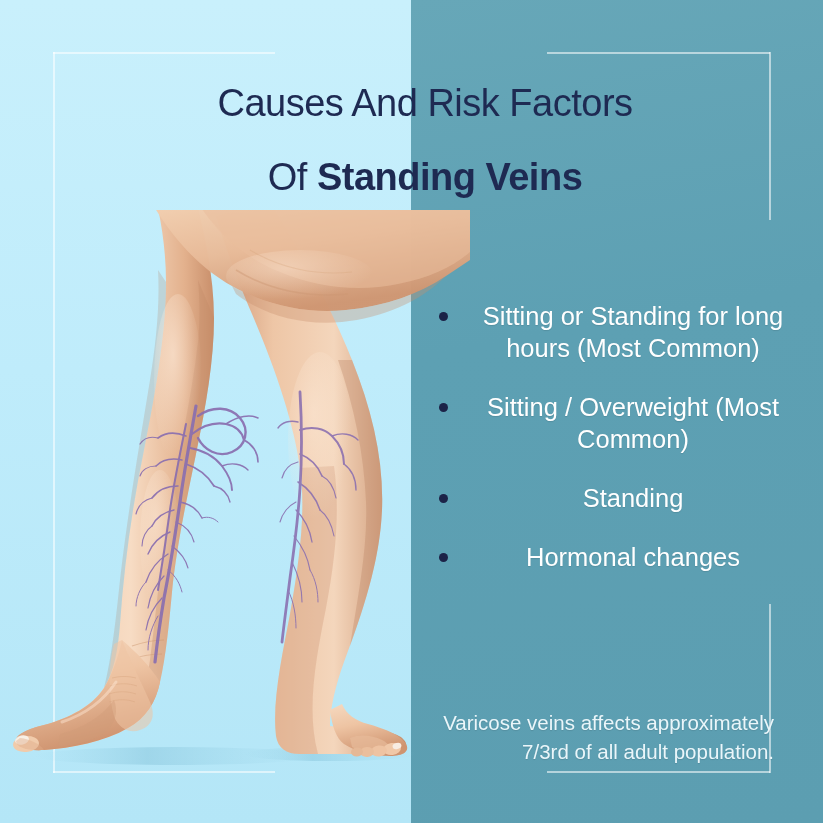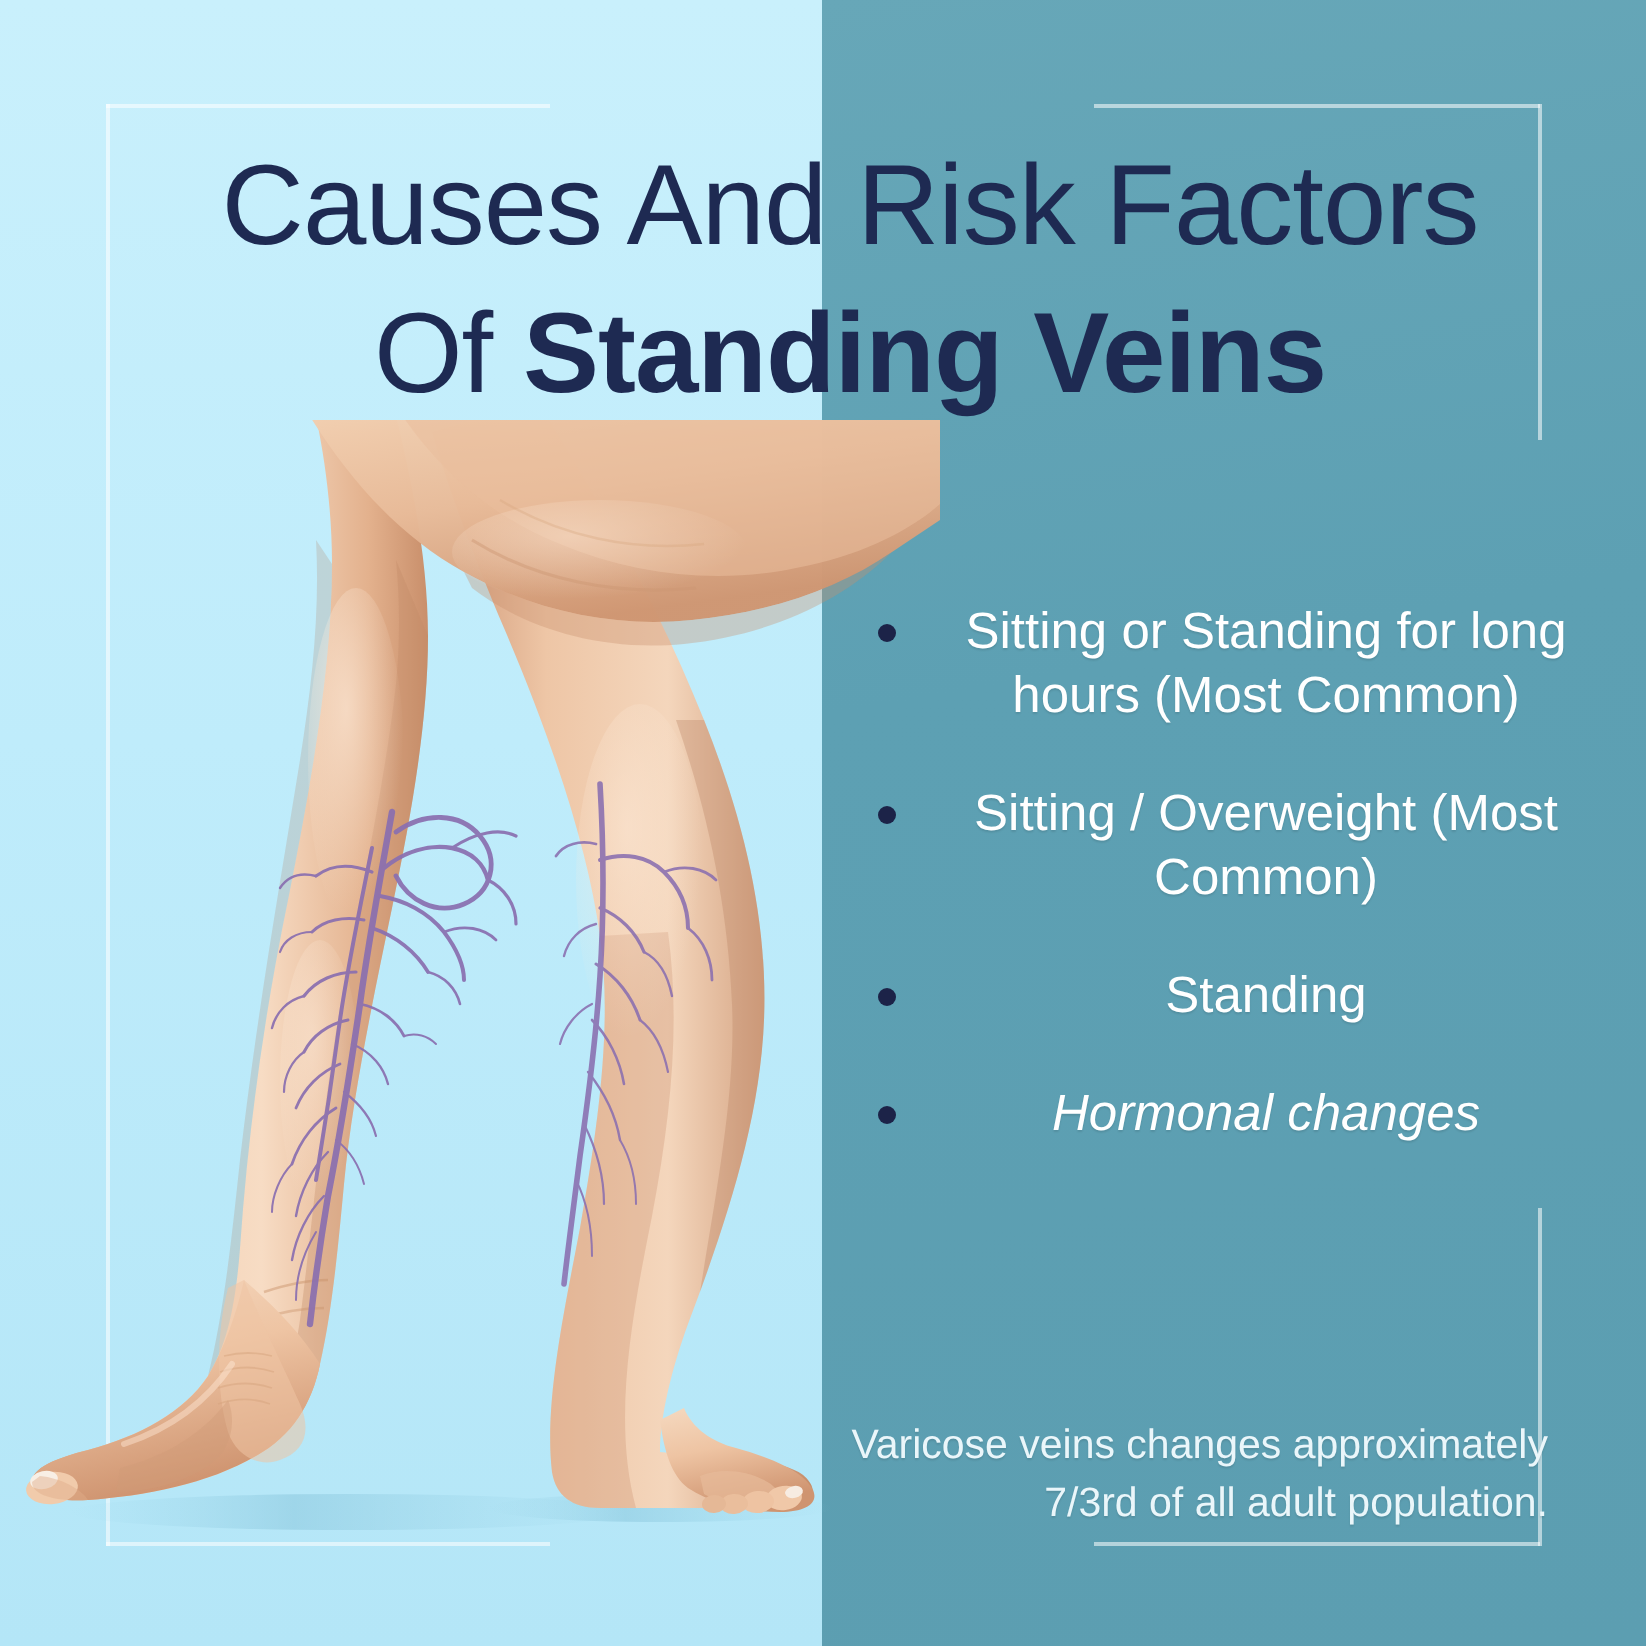--- a/index.html
+++ b/index.html
@@ -30,21 +30,21 @@
   #frame-right-top  {left:769px;top:52px;  width:1.5px; height:168px;}
   #frame-right-bot  {left:769px;top:604px; width:1.5px; height:169px;}
 
   
   .title-block{
     position:absolute;left:0;top:66px;width:823px;
     text-align:center;z-index:6;pointer-events:none;
   }
   .title-line{
     color:#1e2a52;
-    font-size:57px;
+    font-size:38px;
     line-height:74px;
     letter-spacing:-0.5px;
     white-space:nowrap;
     margin-left:27px;
   }
   .title-line .reg{font-weight:400;}
   .title-line .bold{font-weight:700;}
 
   
   .illustration{
@@ -60,21 +60,21 @@
   .bullet-item{
     position:relative;
     padding-left:22px;
     margin-bottom:27px;
     color:#ffffff;
     font-size:25.5px;
     line-height:32px;
     font-weight:400;
     text-shadow:0 1px 1px rgba(0,0,0,.10);
   }
-  .bullet-item:last-child{margin-bottom:12px;font-style:italic;}
+  .bullet-item:last-child{margin-bottom:12px;}
   .bullet-dot{
     position:absolute;left:3px;top:12px;
     width:9px;height:9px;border-radius:50%;
     background:#1c2348;
   }
   .bullet-text{display:block;text-align:center;}
 
   
   .footer{
     position:absolute;left:418px;top:708px;width:356px;
@@ -308,17 +308,17 @@
       <span class="bullet-dot"></span>
       <span class="bullet-text">Standing</span>
     </div>
     <div class="bullet-item">
       <span class="bullet-dot"></span>
       <span class="bullet-text">Hormonal changes</span>
     </div>
   </div>
 
   <div class="footer">
-    <div>Varicose veins changes approximately</div>
+    <div>Varicose veins affects approximately</div>
     <div>7/3rd of all adult population.</div>
   </div>
 
 </div>
 
 </body></html>

